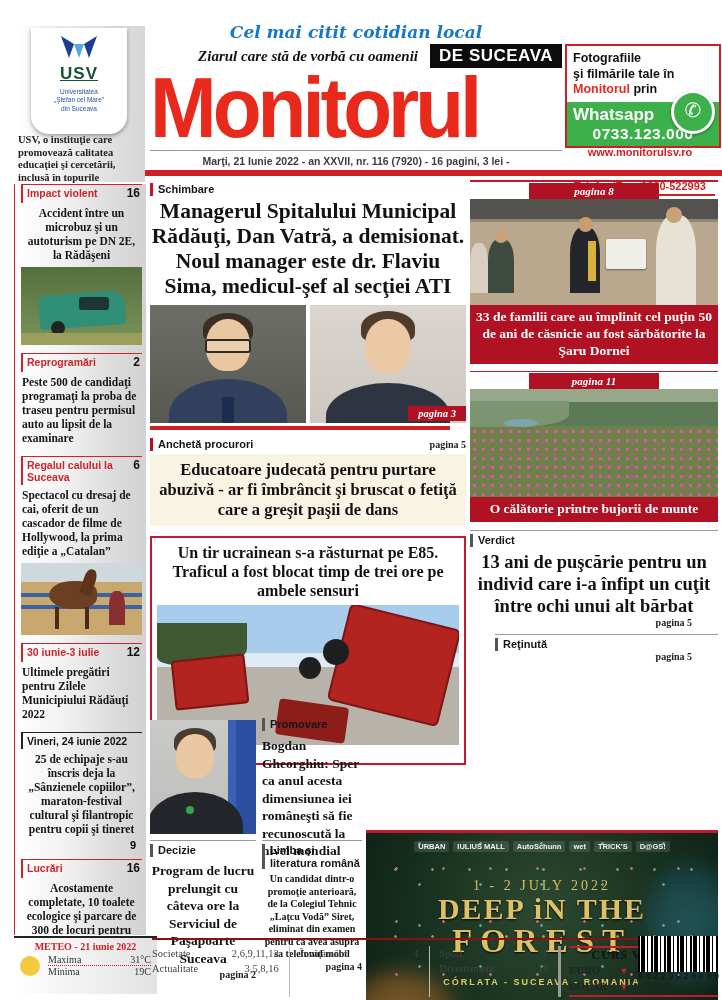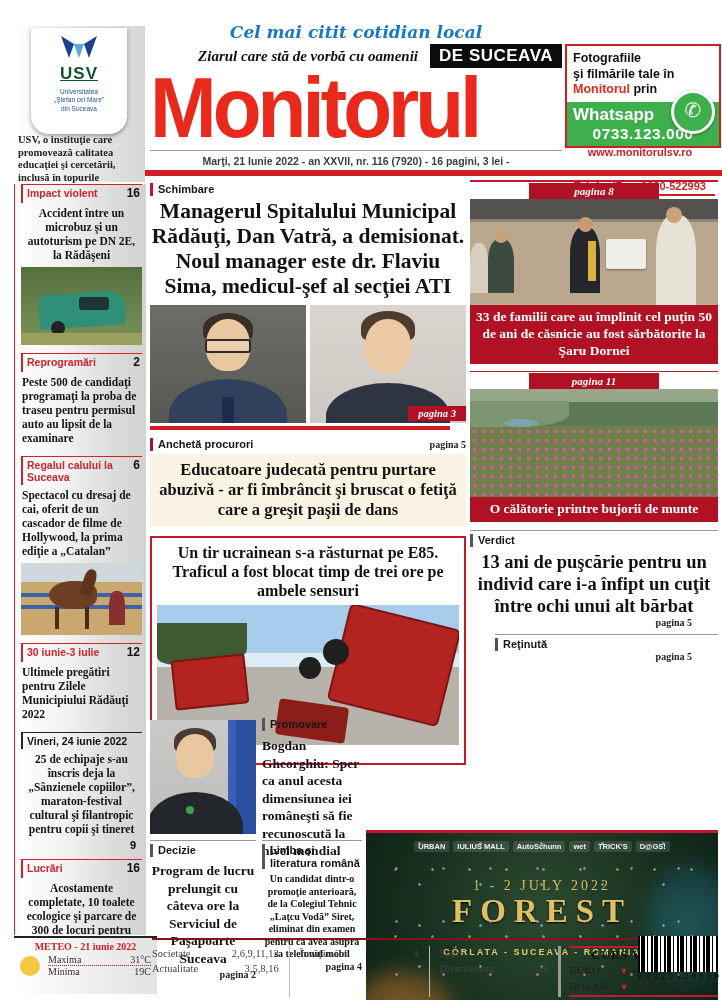--- a/index.html
+++ b/index.html
@@ -315,20 +315,21 @@
     <div class="ad-speckle"></div>
     <div style="position:relative;display:flex;flex-wrap:wrap;gap:4px;justify-content:center;padding:8px 8px 0 8px;">
       <span class="chip">URBAN</span>
       <span class="chip">IULIUS MALL</span>
       <span class="chip">AutoSchunn</span>
       <span class="chip">wet</span>
       <span class="chip">TRICK'S</span>
       <span class="chip">D@GS!</span>
     </div>
     <div class="ad-date" style="position:relative;margin-top:26px;">1 - 2 JULY 2022</div>
+    <div class="ad-t1">DEEP iN THE</div>
     <div class="ad-t2">FOREST</div>
     <div class="ad-loc" style="position:relative;margin-top:18px;">CÓRLATA - SUCEAVA - ROMANIA</div>
 
   </div>
 
   <div class="abs meteo" style="left:14px;top:936px;width:131px;height:50px;">
     <div class="meteo-label">METEO - 21 iunie 2022</div>
     <div style="display:flex;gap:8px;align-items:center;margin-top:2px;">
       <div class="sun"></div>
       <div style="flex:1;">

